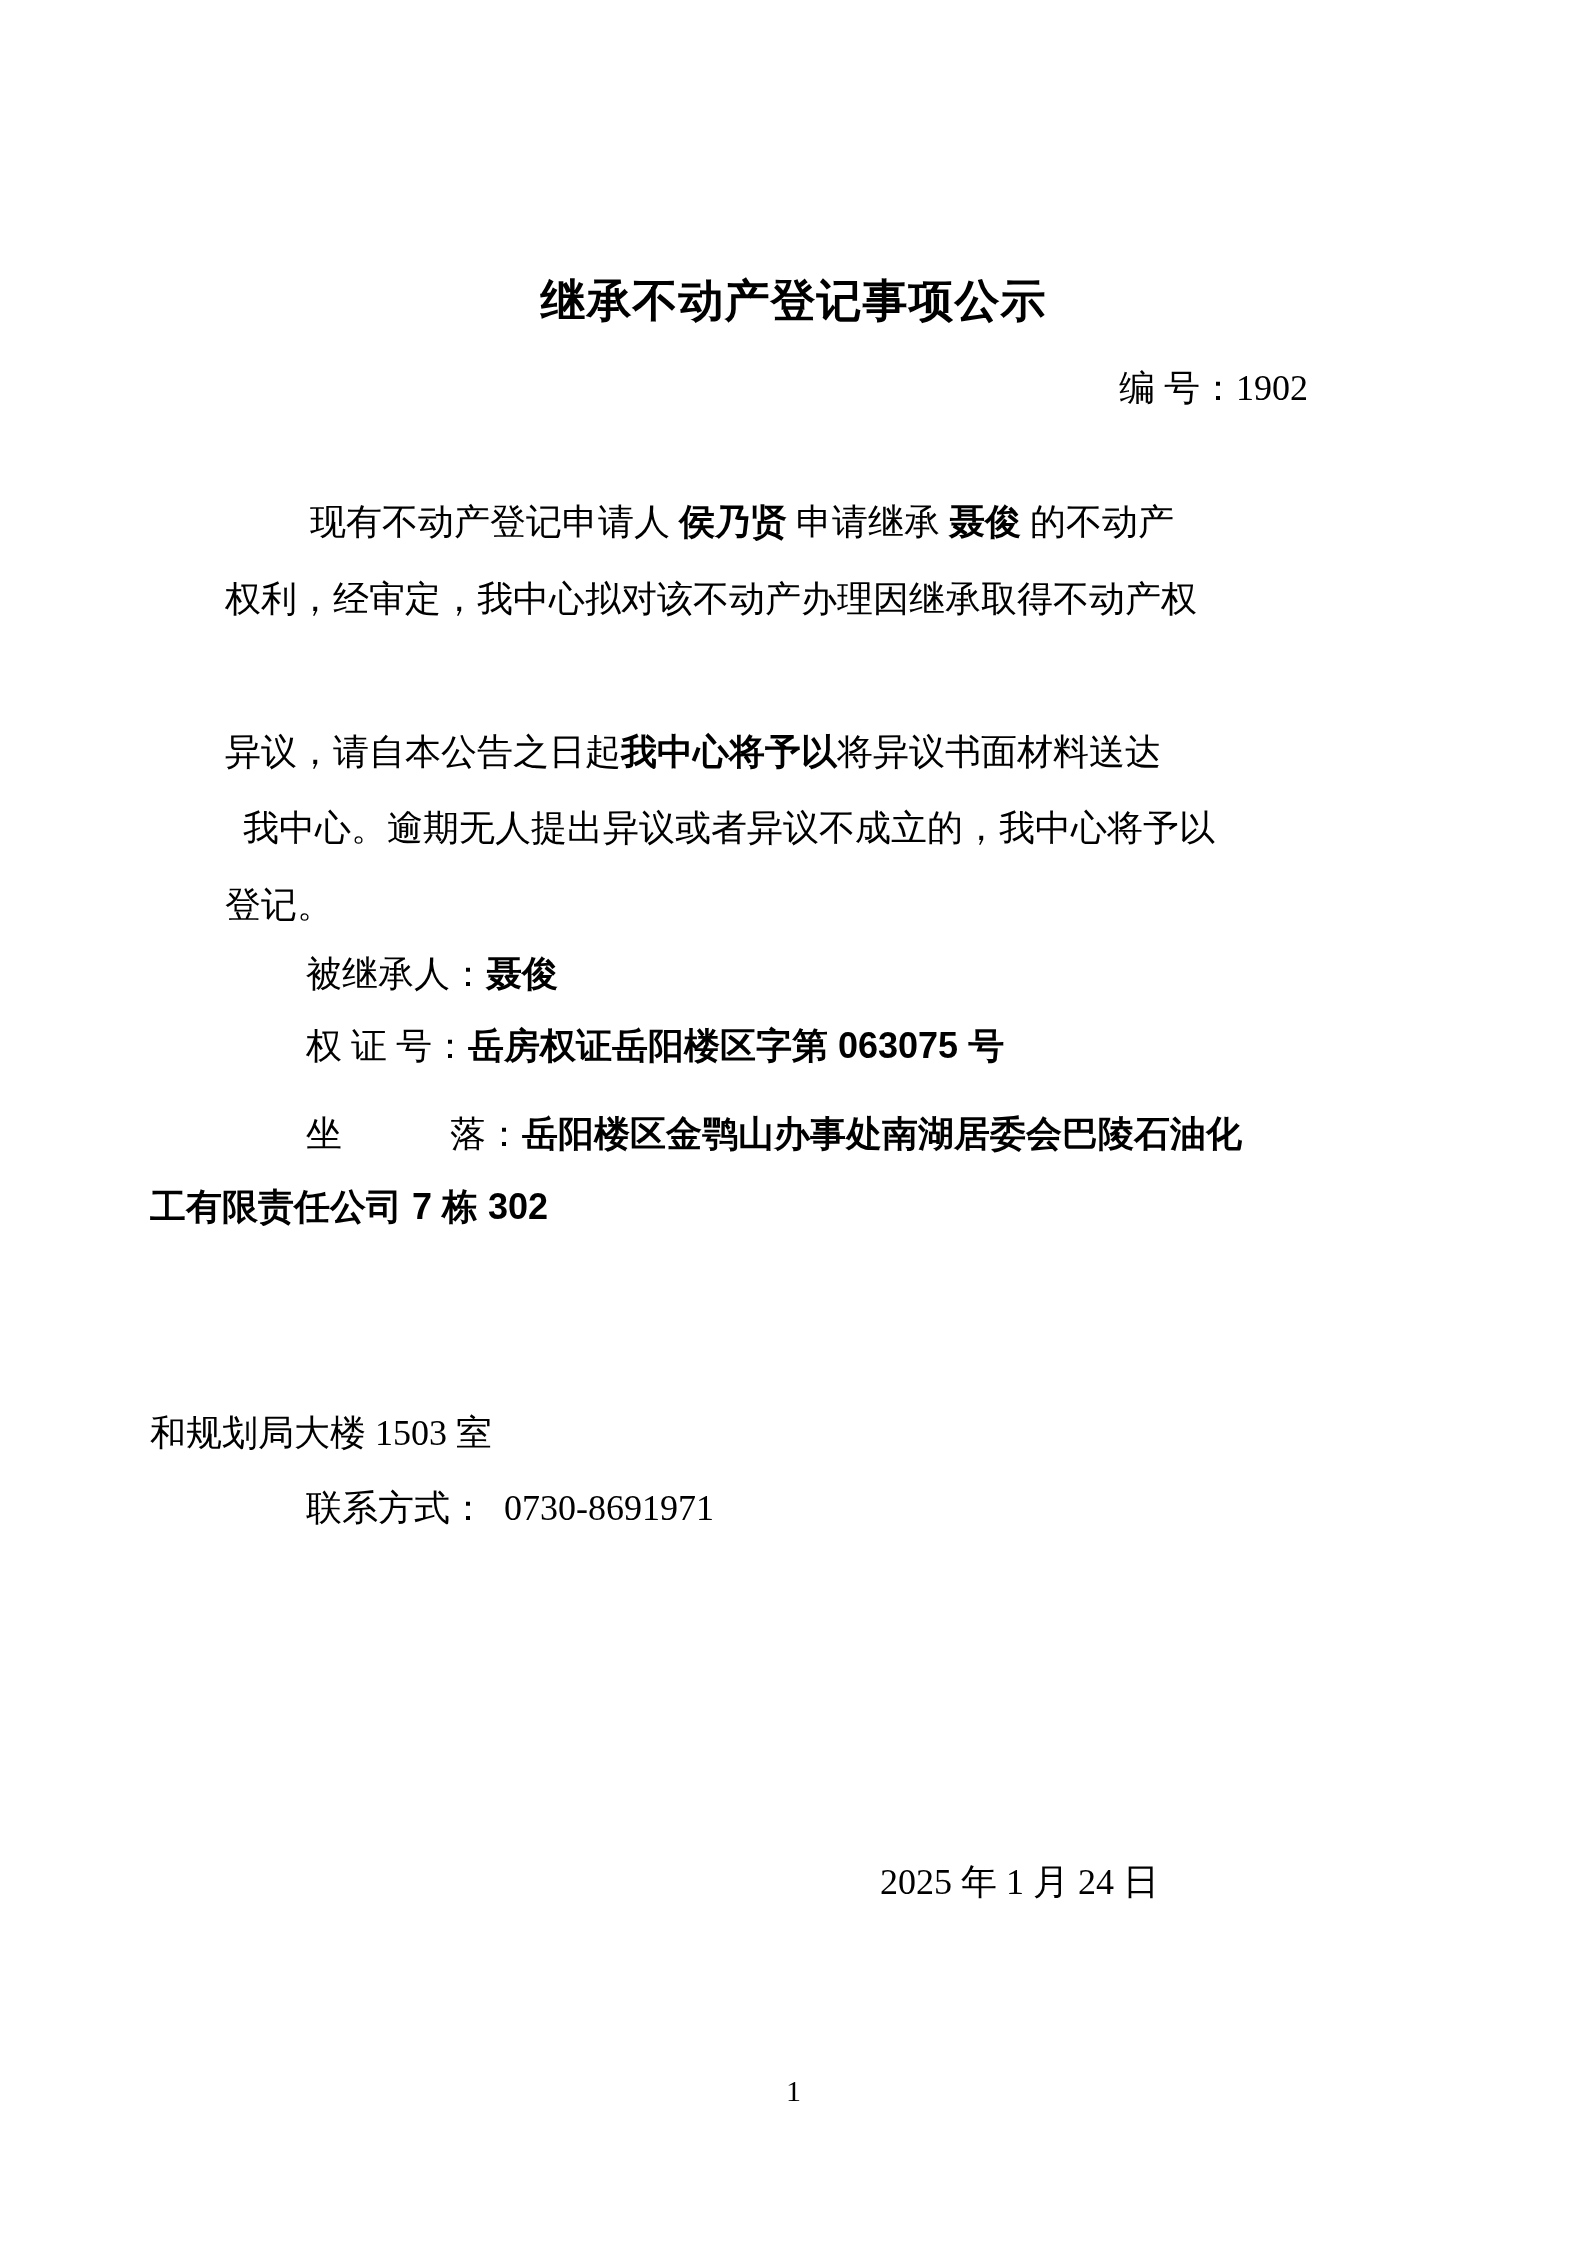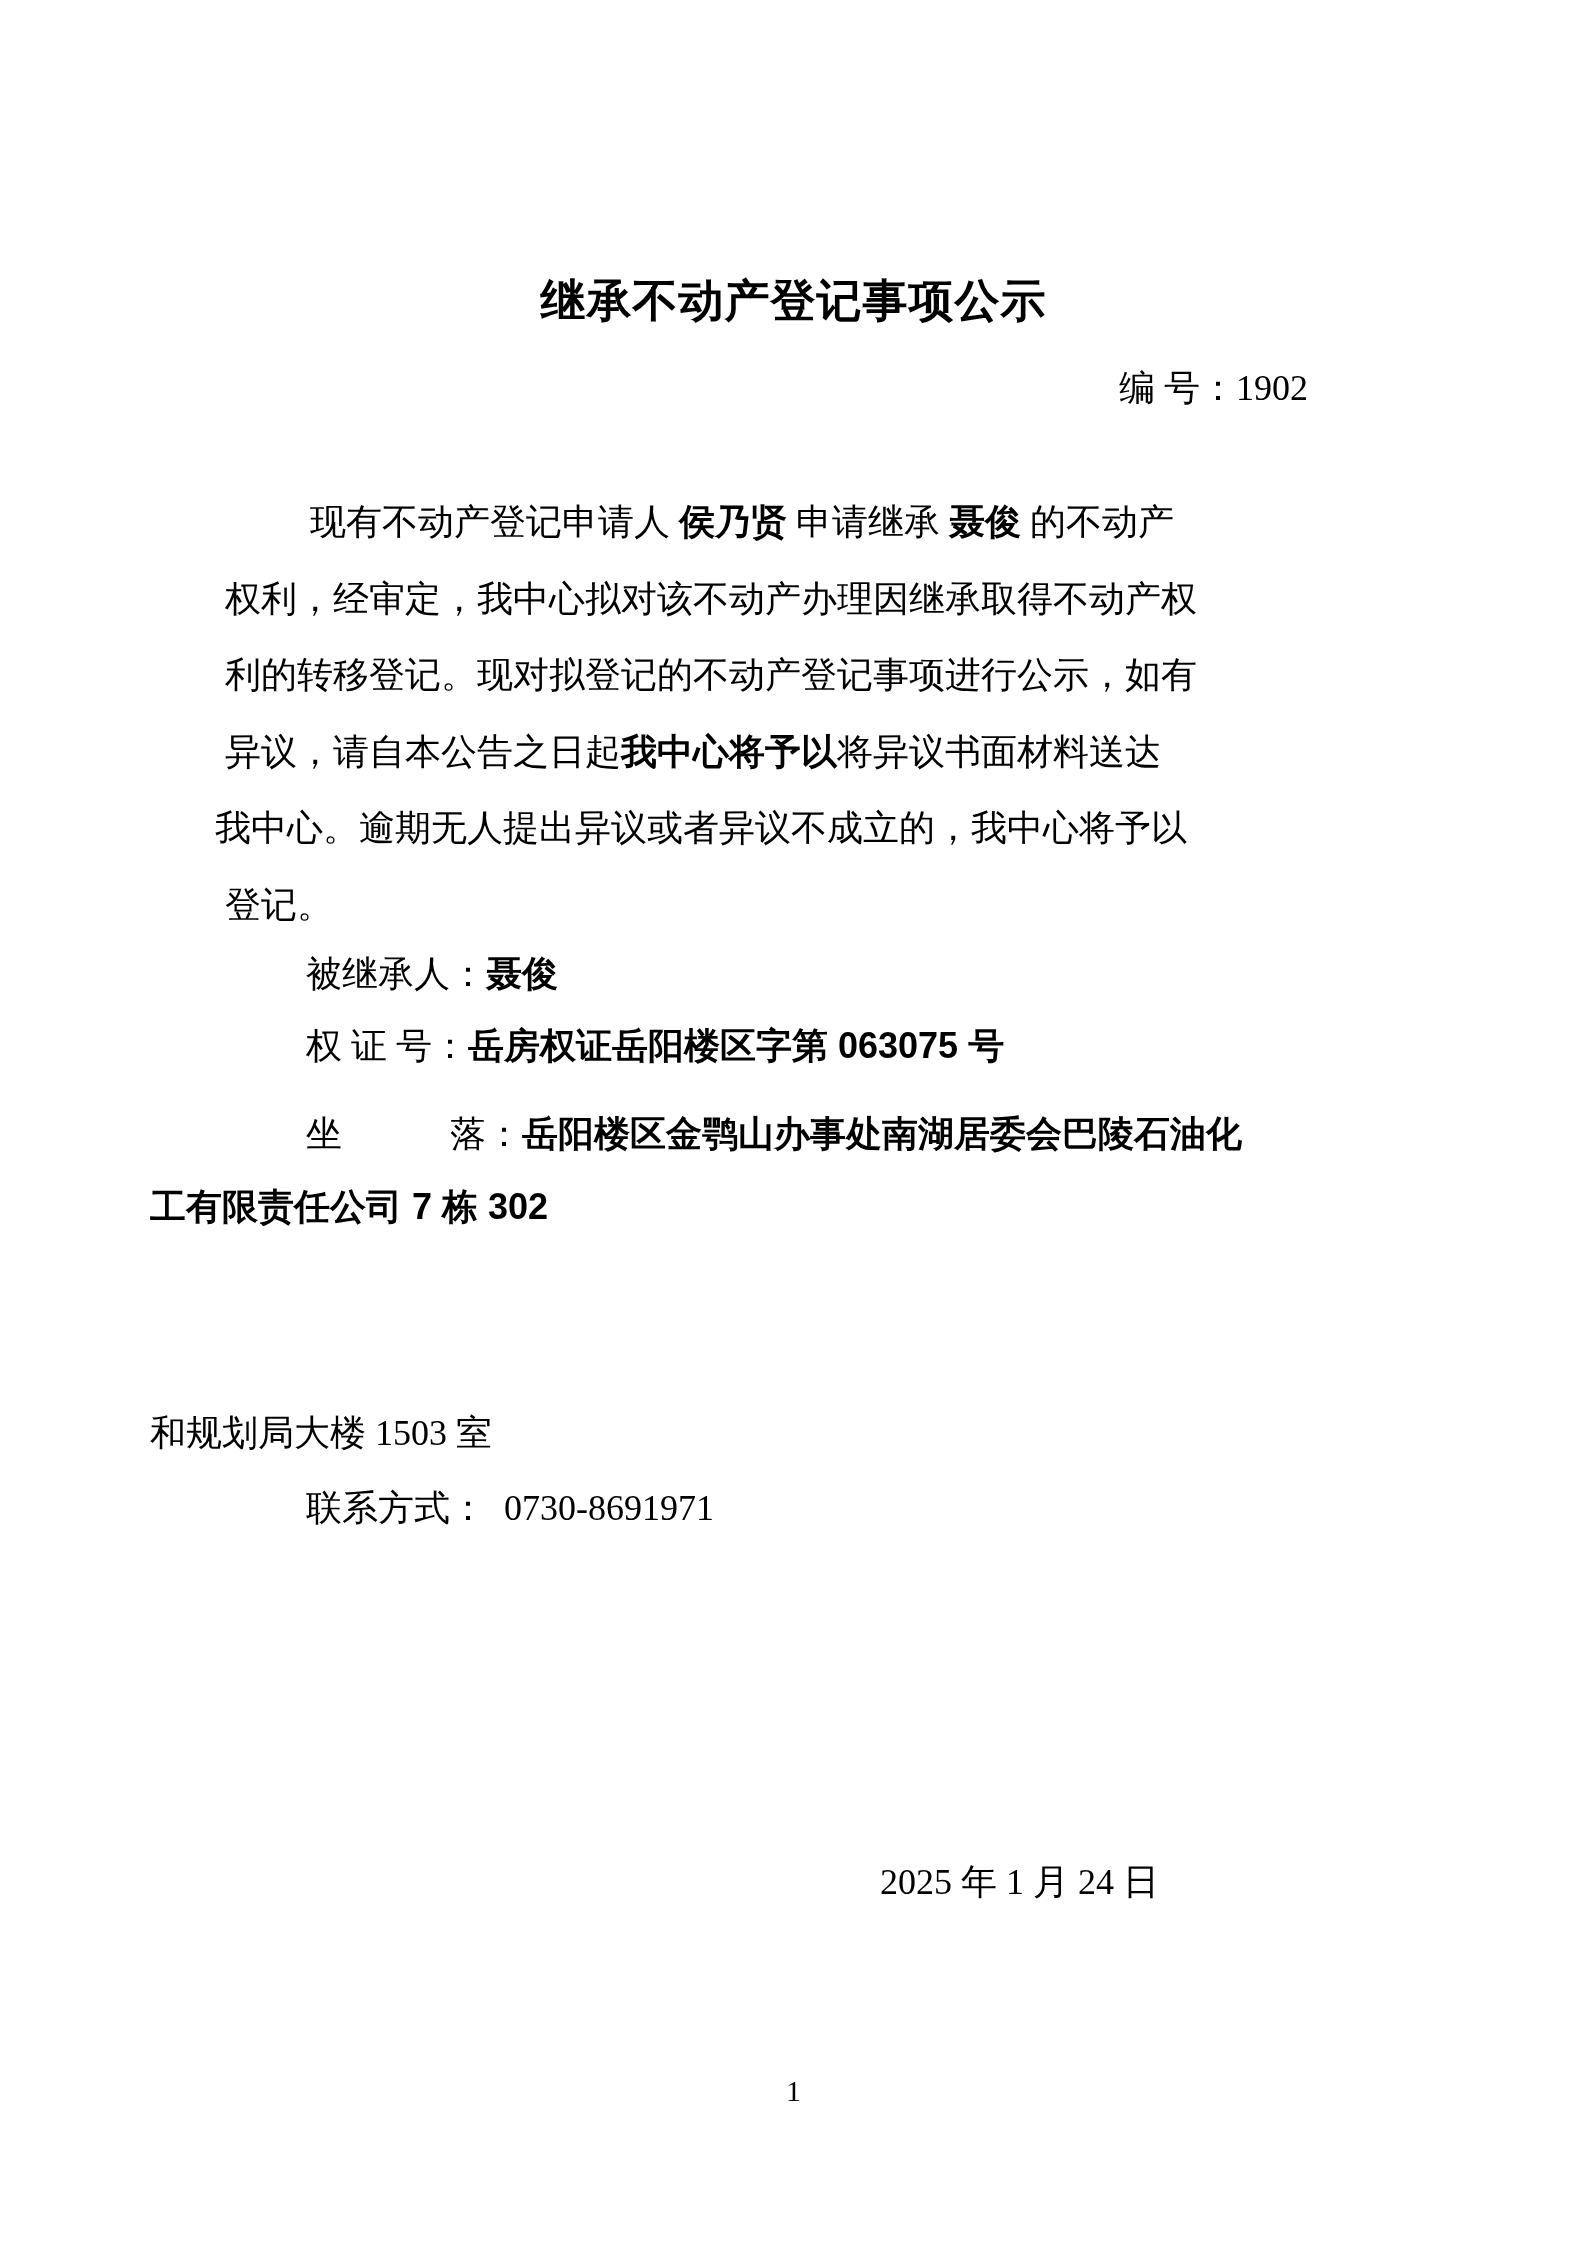--- a/index.html
+++ b/index.html
@@ -43,21 +43,21 @@
   }
   .line .b{
     font-weight:bold;
     font-family:"Liberation Sans","DejaVu Sans",sans-serif;
   }
   
   .p0{top:504px;left:310px;}
   .p1{top:581px;left:225px;}
   .p2{top:657px;left:225px;}
   .p3{top:734px;left:225px;}
-  .p4{top:810px;left:215px;text-align:right;}
+  .p4{top:810px;left:243px;text-align:right;}
   .p5{top:887px;left:225px;}
   
   .f0{top:956px;left:306px;}
   .f1{top:1028px;left:306px;}
   .f2{top:1116px;left:306px;}
   .f3{top:1189px;left:150px;}
   
   .n0{top:1338px;left:306px;}
   .n1{top:1415px;left:150px;}
   .n2{top:1490px;left:306px;}
@@ -78,21 +78,20 @@
 <body>
 
 <div class="page">
 
   <div class="doc-title">继承不动产登记事项公示</div>
 
   <div class="doc-number">编 号：1902</div>
 
   <div class="line p0"><span>现有不动产登记申请人 </span><span class="b">侯乃贤</span><span> 申请继承 </span><span class="b">聂俊</span><span> 的不动产</span></div>
   <div class="line p1"><span>权利，经审定，我中心拟对该不动产办理因继承取得不动产权</span></div>
-  <div class="line p2"><span>利的转移登记。现对拟登记的不动产登记事项进行公示，如有</span></div>
   <div class="line p3"><span>异议，请自本公告之日起</span><span class="b">我中心将予以</span><span>将异议书面材料送达</span></div>
   <div class="line p4"><span>我中心。逾期无人提出异议或者异议不成立的，我中心将予以</span></div>
   <div class="line p5"><span>登记。</span></div>
 
   <div class="line f0"><span>被继承人：</span><span class="b">聂俊</span></div>
   <div class="line f1"><span>权 证 号：</span><span class="b">岳房权证岳阳楼区字第 063075 号</span></div>
   <div class="line f2"><span>坐　　　落：</span><span class="b">岳阳楼区金鹗山办事处南湖居委会巴陵石油化</span></div>
   <div class="line f3"><span class="b">工有限责任公司 7 栋 302</span></div>
 
   <div class="line n1"><span>和规划局大楼 1503 室</span></div>

